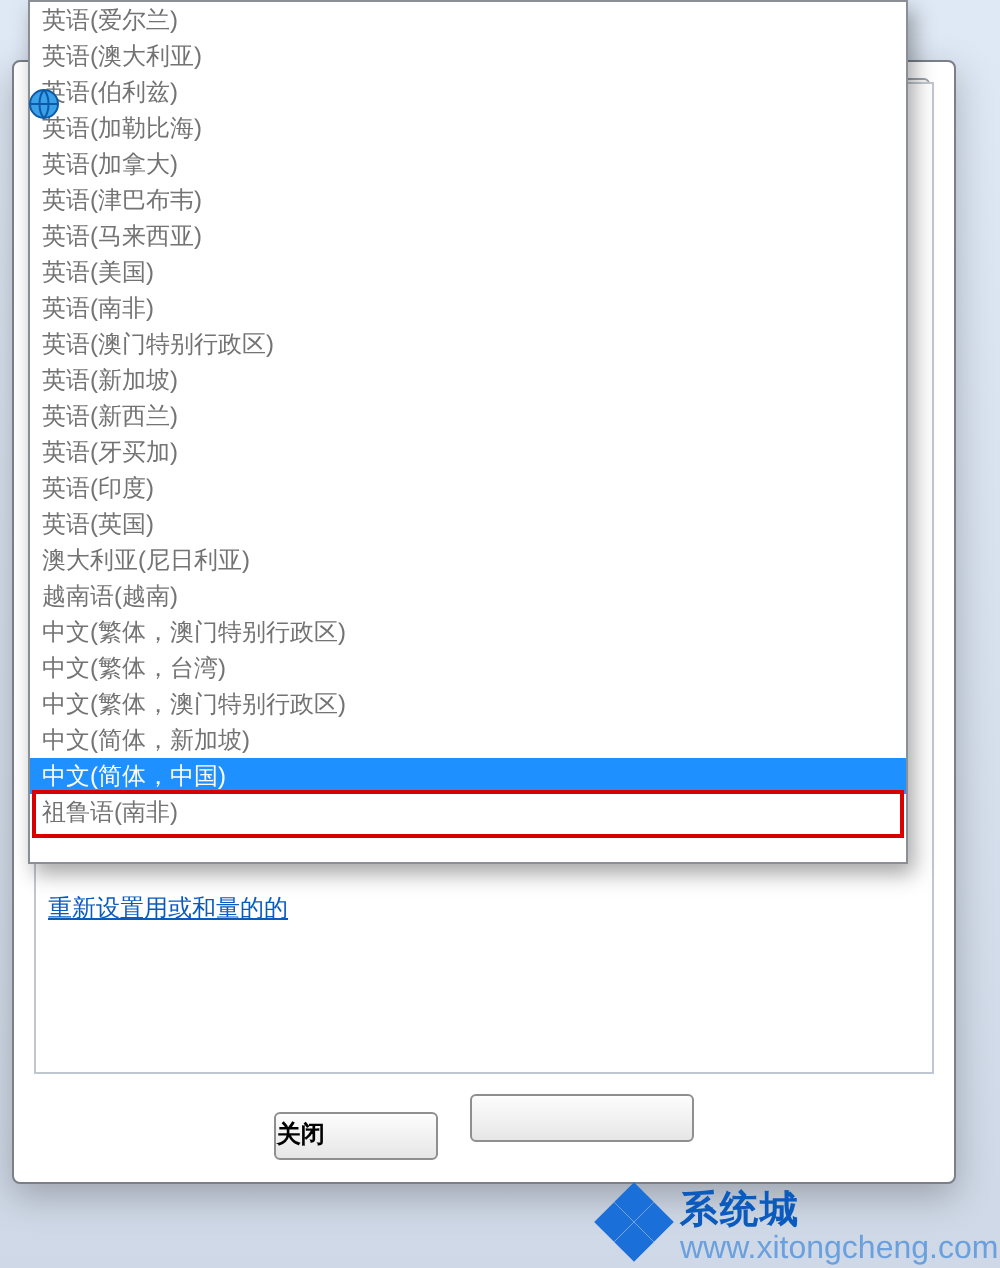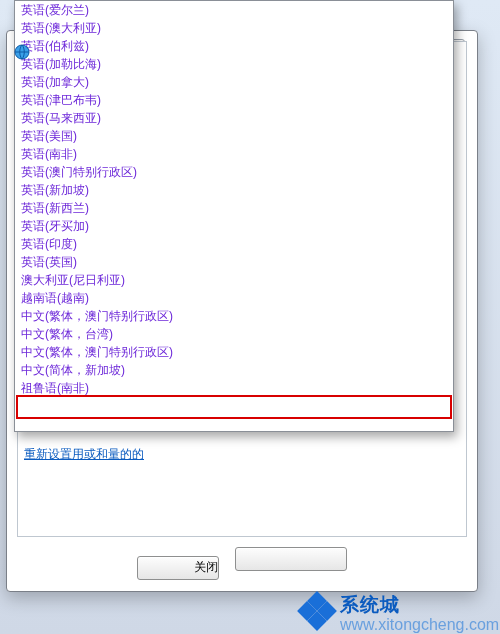--- a/index.html
+++ b/index.html
@@ -4,29 +4,29 @@
 <style>
   html,body{margin:0;padding:0;font-family:"Microsoft YaHei","SimSun",Tahoma,sans-serif;font-size:12px;background:#ece9d8;}
   .stage{position:relative;width:500px;height:634px;overflow:hidden;background:linear-gradient(180deg,#dfe9f5 0%,#cfd8e6 100%);}
   
   .back-window{position:absolute;left:6px;top:30px;width:470px;height:560px;
     background:#fff;border:1px solid #7a7f88;border-radius:4px;box-shadow:0 6px 18px rgba(0,0,0,.25);}
   .back-window .inner{position:absolute;left:10px;top:10px;right:10px;bottom:54px;border:1px solid #bfc7d0;background:#fff;}
   .btn-row{position:absolute;left:0;right:0;bottom:12px;height:32px;text-align:center;}
   .btn{display:inline-block;min-width:80px;height:22px;line-height:20px;
     background:linear-gradient(#fdfdfd,#e6e6e6);border:1px solid #8e8f8f;border-radius:3px;
-    margin:0 6px;text-align:right;cursor:pointer;box-shadow:0 1px 0 #fff inset;}
+    margin:0 6px;text-align:left;cursor:pointer;box-shadow:0 1px 0 #fff inset;font-weight:bold;}
   .btn.cut{min-width:110px;}
   .x-close{position:absolute;top:8px;right:12px;width:22px;height:18px;line-height:16px;text-align:center;
     border:1px solid #9aa1ab;border-radius:3px;background:linear-gradient(#fafafa,#e8e8e8);font-size:13px;color:#555;}
   
   .drop{position:absolute;left:14px;top:0;width:438px;height:430px;
     background:#fff;border:1px solid #8a8f97;box-shadow:3px 5px 10px rgba(0,0,0,.35);}
   .drop-inner{position:absolute;inset:0;overflow:hidden;}
-  .item{height:18px;line-height:18px;padding:0 6px;white-space:nowrap;color:#6d28d9;cursor:default;}
+  .item{height:18px;line-height:18px;padding:0 6px;white-space:nowrap;color:#737373;cursor:default;}
   .item.sel{background:#1e90ff;color:#fff;}
   .globe{position:absolute;left:14px;top:44px;width:16px;height:16px;z-index:5;}
   .globe svg{display:block}
   .redbox{position:absolute;border:2px solid #d80000;pointer-events:none;}
   
   .wm{position:absolute;right:0;bottom:0;height:46px;width:200px;color:#0a4fa3;font-weight:bold;white-space:nowrap;}
   .wm .diamond{position:absolute;left:0;top:6px;width:34px;height:34px;}
   .wm .diamond span{position:absolute;width:14px;height:14px;background:#1a6fd8;transform:rotate(45deg);}
   .wm .d1{left:10px;top:0;background:#2a85e8;}
   .wm .d2{left:0;top:10px;background:#1259ba;}
@@ -77,20 +77,21 @@
         <div class="item">英语(新西兰)</div>
         <div class="item">英语(牙买加)</div>
         <div class="item">英语(印度)</div>
         <div class="item">英语(英国)</div>
         <div class="item">澳大利亚(尼日利亚)</div>
         <div class="item">越南语(越南)</div>
         <div class="item">中文(繁体，澳门特别行政区)</div>
         <div class="item">中文(繁体，台湾)</div>
         <div class="item">中文(繁体，澳门特别行政区)</div>
         <div class="item">中文(简体，新加坡)</div>
+        <div class="item sel">中文(简体，中国)</div>
         <div class="item">祖鲁语(南非)</div>
       </div>
   </div>
 
   <div class="redbox" id="redbox" style="left: 16px; top: 395px; width: 432px; height: 20px;"></div>
 
   <div class="wm">
     <div class="diamond">
       <span class="d1"></span>
         <span class="d2"></span>

